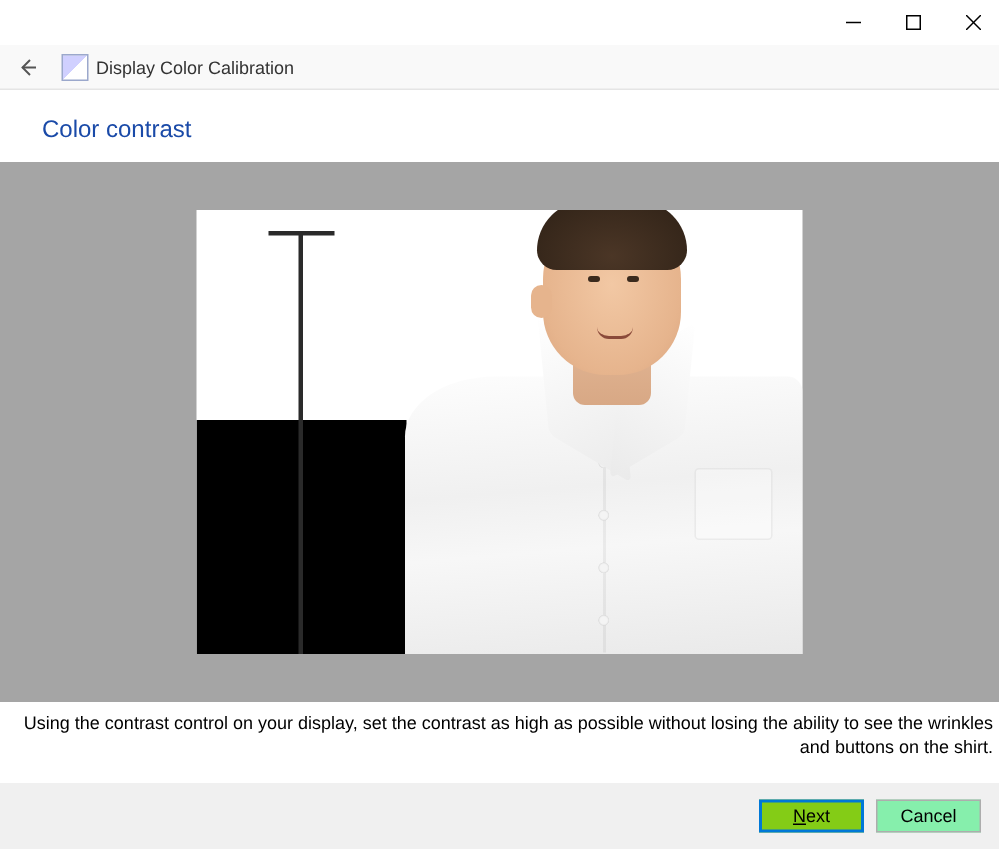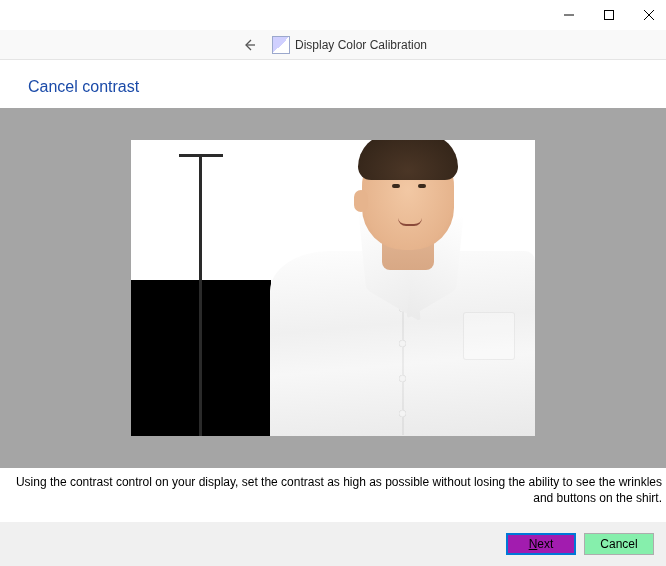--- a/index.html
+++ b/index.html
@@ -29,21 +29,20 @@
     font-size: 12px;
     color: #000;
   }
   .header {
     display: flex;
     align-items: center;
     height: 30px;
     padding: 0 8px;
     border-bottom: 1px solid #e5e5e5;
     background: #f9f9f9;
-    justify-content: center;
   }
   .back-arrow {
     width: 20px; height: 20px;
     display: flex; align-items: center; justify-content: center;
     color: #555;
     margin-right: 14px;
   }
   .app-icon {
     width: 16px; height: 16px;
     margin-right: 6px;
@@ -213,21 +212,21 @@
     height: 22px;
     font-size: 12px;
     font-family: inherit;
     background: #86efac;
     border: 1px solid #adadad;
     padding: 0 12px;
     cursor: pointer;
   }
   .btn.primary {
     border: 2px solid #0078d7;
-    background: #a21caf;
+    background: #84cc16;
   }
   .btn .accel { text-decoration: underline; }
 </style>
 </head>
 <body>
 
 <div class="titlebar">
   <div class="ctrl">
     <svg width="10" height="10" viewBox="0 0 10 10">
         <line x1="0" y1="5" x2="10" y2="5" stroke="#000" stroke-width="1"></line>
@@ -250,21 +249,21 @@
   <div class="back-arrow">
     <svg width="16" height="16" viewBox="0 0 16 16">
         <path d="M10 3 L5 8 L10 13" fill="none" stroke="#555" stroke-width="1.3"></path>
         <line x1="5" y1="8" x2="14" y2="8" stroke="#555" stroke-width="1.3"></line>
       </svg>
   </div>
   <span class="app-icon"></span>
   <span class="app-title">Display Color Calibration</span>
 </div>
 
-<div class="page-heading">Cancel contrast</div>
+<div class="page-heading">Color contrast</div>
 
 <div class="content-area">
   <div class="reference-image">
     <div class="ref-wall-dark"></div>
     <div class="ref-stand"></div>
     <div class="ref-stand-top"></div>
     <div class="ref-man">
       <div class="ref-shirt"></div>
       <div class="ref-pocket"></div>
       <div class="ref-buttons">

